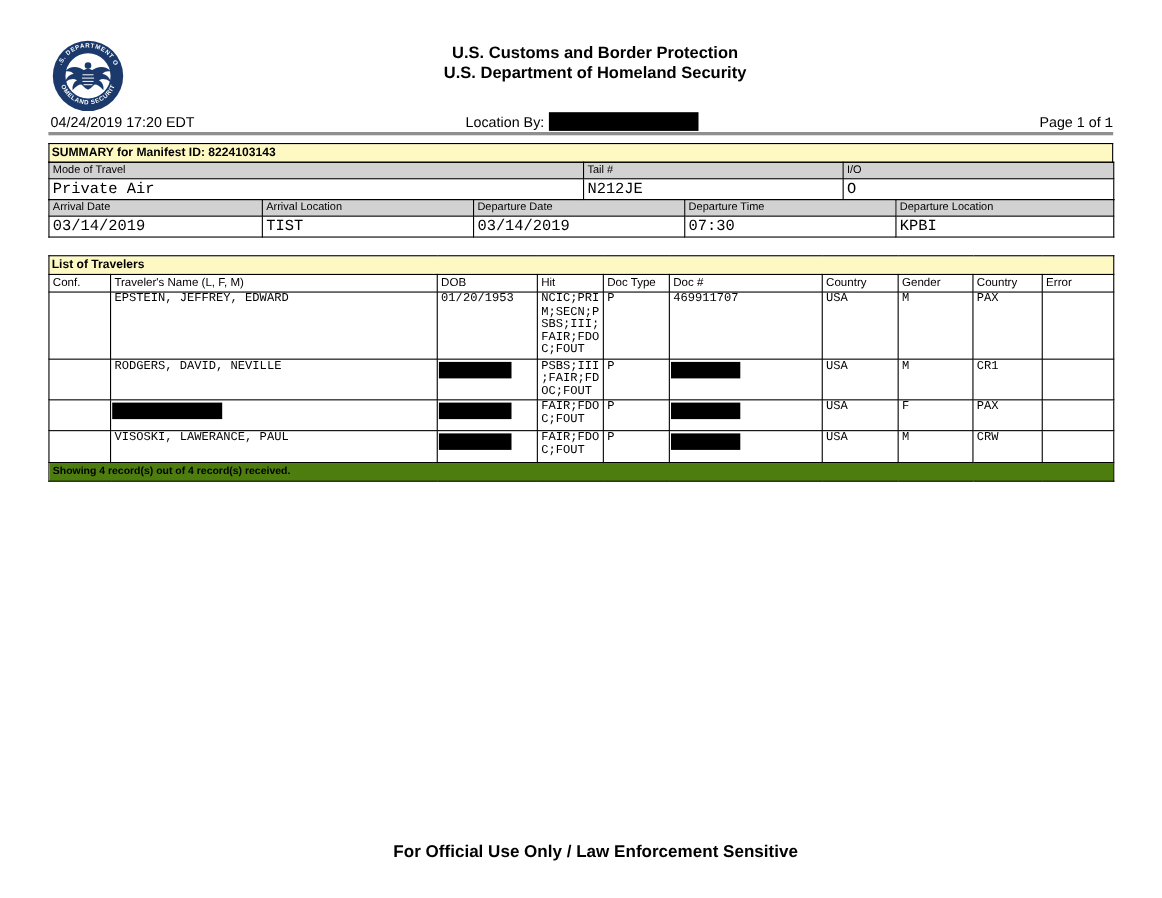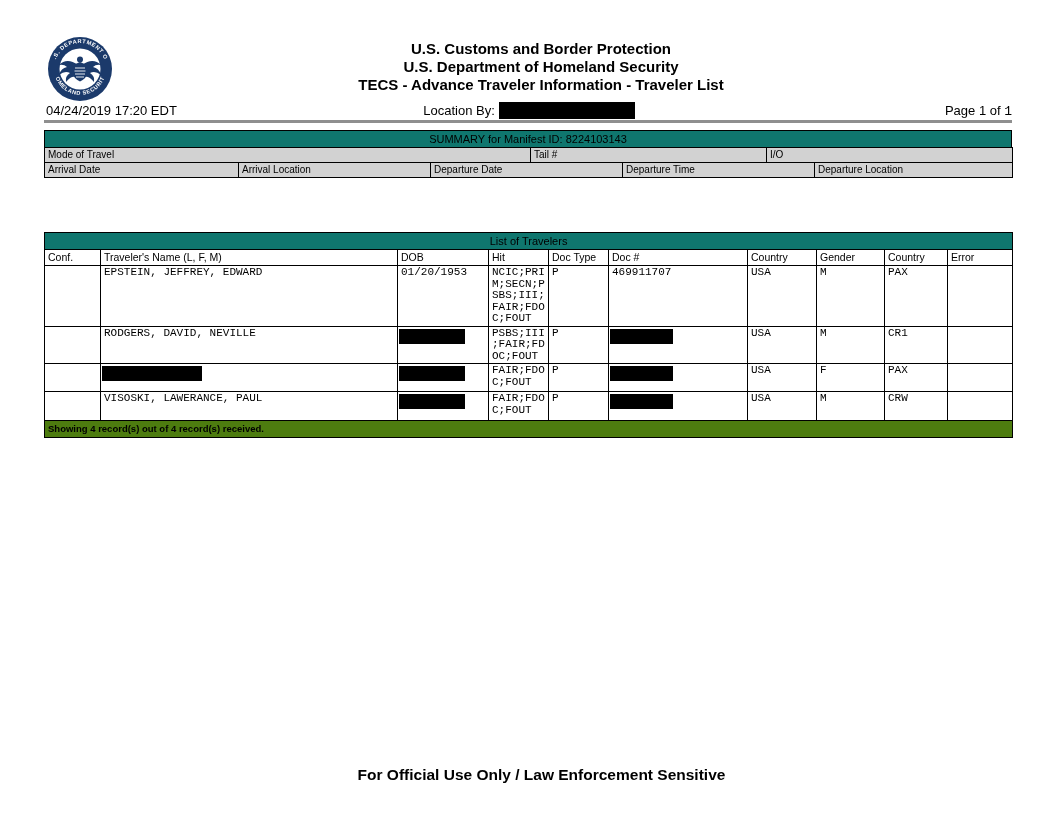--- a/index.html
+++ b/index.html
@@ -23,21 +23,21 @@
   .meta-center{flex:0 0 auto;display:flex;align-items:center;}
   .meta-right{flex:1;text-align:right;}
   .redact{background:#000;display:inline-block;}
   .redact-genby{width:136px;height:17px;margin-left:4px;vertical-align:middle;}
   .divider{position:absolute;left:44px;top:120px;width:968px;height:3px;background:#8f8f8f;}
 
   
   table{border-collapse:collapse;table-layout:fixed;width:968px;}
   td,th{border:1px solid #000;overflow:hidden;vertical-align:top;}
   .banner-cell{
-    background:#0f766e;font-weight:normal;font-size:11px;text-align:center;
+    background:#fef9c3;font-weight:bold;font-size:11px;text-align:left;
     height:14px;padding:1px 2px;vertical-align:middle;
   }
   th{font-size:10px;text-align:left;padding:1px 3px;font-weight:normal;height:12px;}
   .hdr-gray th{background:#d2d2d2;}
   .val{font-family:"Liberation Mono","DejaVu Sans Mono",monospace;}
 
   
   .summary-wrap{position:absolute;left:44px;top:130px;}
   .summary-wrap table{margin-top:-1px;}
   .summary-wrap table:first-child{margin-top:0;}
@@ -93,21 +93,20 @@
     <line x1="28" y1="33" x2="38" y2="33"></line>
     <line x1="27.5" y1="36" x2="38.5" y2="36"></line>
     <line x1="28" y1="39" x2="38" y2="39"></line>
     <line x1="29" y1="42" x2="37" y2="42"></line>
   </g>
 </svg>
 
 <div class="title-block">
   <div class="title-line">U.S. Customs and Border Protection</div>
   <div class="title-line">U.S. Department of Homeland Security</div>
-  <div class="title-line">TECS - Advance Traveler Information - Traveler List</div>
 </div>
 
 <div class="meta-line">
   <div class="meta-left">04/24/2019 17:20 EDT</div>
   <div class="meta-center">
     <span>Location By:</span>
     <span class="redact redact-genby"></span>
   </div>
   <div class="meta-right">
     <span>Page 1 of</span>
@@ -131,38 +130,50 @@
         <col style="width:486px">
         <col style="width:236px">
         <col style="width:246px">
       </colgroup>
     <tbody>
         <tr>
       <th>Mode of Travel</th>
       <th>Tail #</th>
       <th>I/O</th>
     </tr>
+    <tr>
+      <td class="val">Private Air</td>
+      <td class="val">N212JE</td>
+      <td class="val">O</td>
+    </tr>
   </tbody>
     </table>
 
   <table class="hdr-gray">
     <colgroup>
         <col style="width:194px">
         <col style="width:192px">
         <col style="width:192px">
         <col style="width:192px">
         <col style="width:198px">
       </colgroup>
     <tbody>
         <tr>
       <th>Arrival Date</th>
       <th>Arrival Location</th>
       <th>Departure Date</th>
       <th>Departure Time</th>
       <th>Departure Location</th>
+    </tr>
+    <tr>
+      <td class="val">03/14/2019</td>
+      <td class="val">TIST</td>
+      <td class="val">03/14/2019</td>
+      <td class="val">07:30</td>
+      <td class="val">KPBI</td>
     </tr>
   </tbody>
     </table>
 </div>
 
 <div class="travelers-wrap">
   <table class="travelers">
     <colgroup>
       <col style="width:56px">
         <col style="width:297px">

